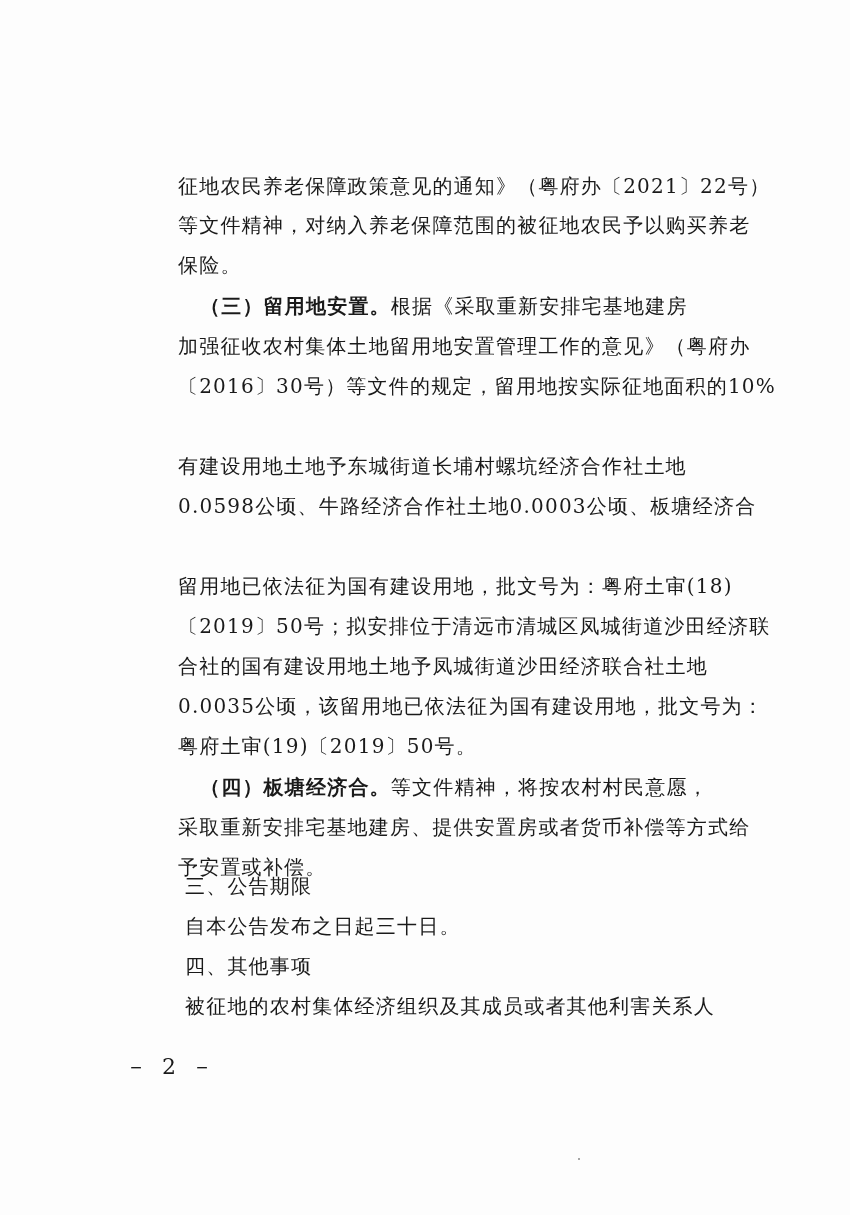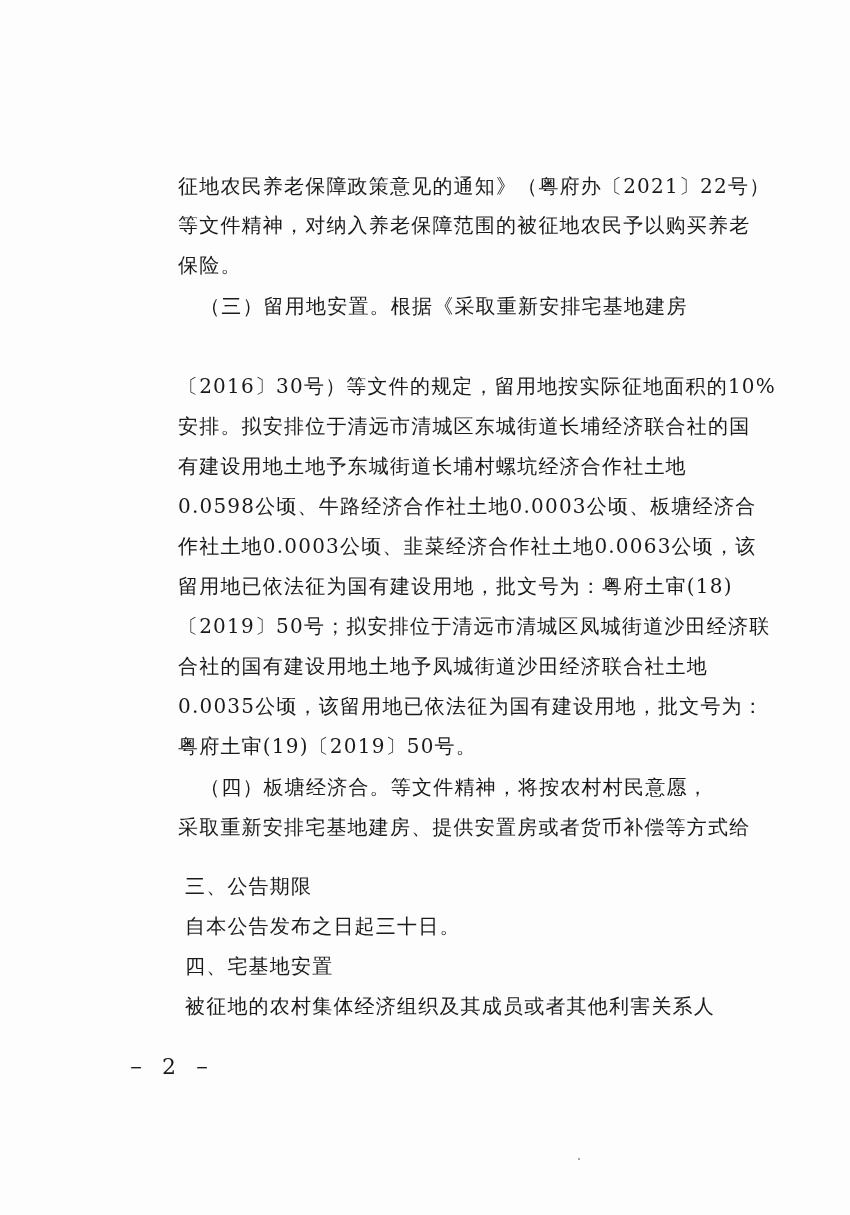--- a/index.html
+++ b/index.html
@@ -5,52 +5,52 @@
   html, body { margin:0; padding:0; }
   body {
     width:850px; height:1215px; background:#fdfdfd; position:relative; overflow:hidden;
     font-family: "DejaVu Serif", "Liberation Serif", serif; color:#1a1a1a;
   }
   .page { position:absolute; left:0; top:0; width:850px; height:1215px; }
   .line {
     position:absolute; left:158px; width:570px; height:40px; line-height:40px;
     font-size:20px; white-space:nowrap; letter-spacing:1.2px;margin-left:20px;
   }
-  .bold { font-weight:normal; font-family: "DejaVu Sans", "Liberation Sans", sans-serif; }
+  .bold { font-weight:bold; font-family: "DejaVu Sans", "Liberation Sans", sans-serif; }
   .head { font-weight:normal; font-family: "DejaVu Sans", "Liberation Sans", sans-serif; }
   .pagenum { position:absolute; left:125px; top:1052px; font-size:22px; letter-spacing:4px; }
   .dot { position:absolute; left:578px; top:1158px; width:2px; height:2px; background:#888; border-radius:1px; }
 </style>
 </head>
 <body>
 
 <div class="page">
   <div class="line" style="top:166px">征地农民养老保障政策意见的通知》（粤府办〔2021〕22号）</div>
   <div class="line" style="top:245px">保险。</div>
   <div class="line" style="top:205px">等文件精神，对纳入养老保障范围的被征地农民予以购买养老</div>
 
   <div class="line" style="top:286px; left:180px">
     <span class="bold">（三）留用地安置。</span><span>根据《采取重新安排宅基地建房</span>
   </div>
+  <div class="line" style="top:326px">加强征收农村集体土地留用地安置管理工作的意见》（粤府办</div>
   <div class="line" style="top:366px">〔2016〕30号）等文件的规定，留用地按实际征地面积的10%</div>
-  <div class="line" style="top:406px">安排。拟安排位于清远市清城区东城街道长埔经济联合社的国</div>
   <div class="line" style="top:446px">有建设用地土地予东城街道长埔村螺坑经济合作社土地</div>
   <div class="line" style="top:486px">0.0598公顷、牛路经济合作社土地0.0003公顷、板塘经济合</div>
-  <div class="line" style="top:526px">作社土地0.0003公顷、韭菜经济合作社土地0.0063公顷，该</div>
   <div class="line" style="top:566px">留用地已依法征为国有建设用地，批文号为：粤府土审(18)</div>
   <div class="line" style="top:606px">〔2019〕50号；拟安排位于清远市清城区凤城街道沙田经济联</div>
   <div class="line" style="top:646px">合社的国有建设用地土地予凤城街道沙田经济联合社土地</div>
   <div class="line" style="top:686px">0.0035公顷，该留用地已依法征为国有建设用地，批文号为：</div>
   <div class="line" style="top:726px">粤府土审(19)〔2019〕50号。</div>
 
   <div class="line" style="top:767px; left:180px">
     <span class="bold">（四）板塘经济合。</span><span>等文件精神，将按农村村民意愿，</span>
   </div>
   <div class="line" style="top:807px">采取重新安排宅基地建房、提供安置房或者货币补偿等方式给</div>
+  <div class="line" style="top:847px">予安置或补偿。</div>
 
   <div class="line head" style="top:867px; left:165px; top:866px">三、公告期限</div>
   <div class="line" style="top:906px; left:165px">自本公告发布之日起三十日。</div>
-  <div class="line head" style="top:946px; left:165px">四、宅基地安置</div>
+  <div class="line head" style="top:946px; left:165px">四、其他事项</div>
   <div class="line" style="top:986px; left:165px">被征地的农村集体经济组织及其成员或者其他利害关系人</div>
 
   <div class="pagenum">－ 2 －</div>
   <div class="dot"></div>
 </div>
 
 </body></html>

